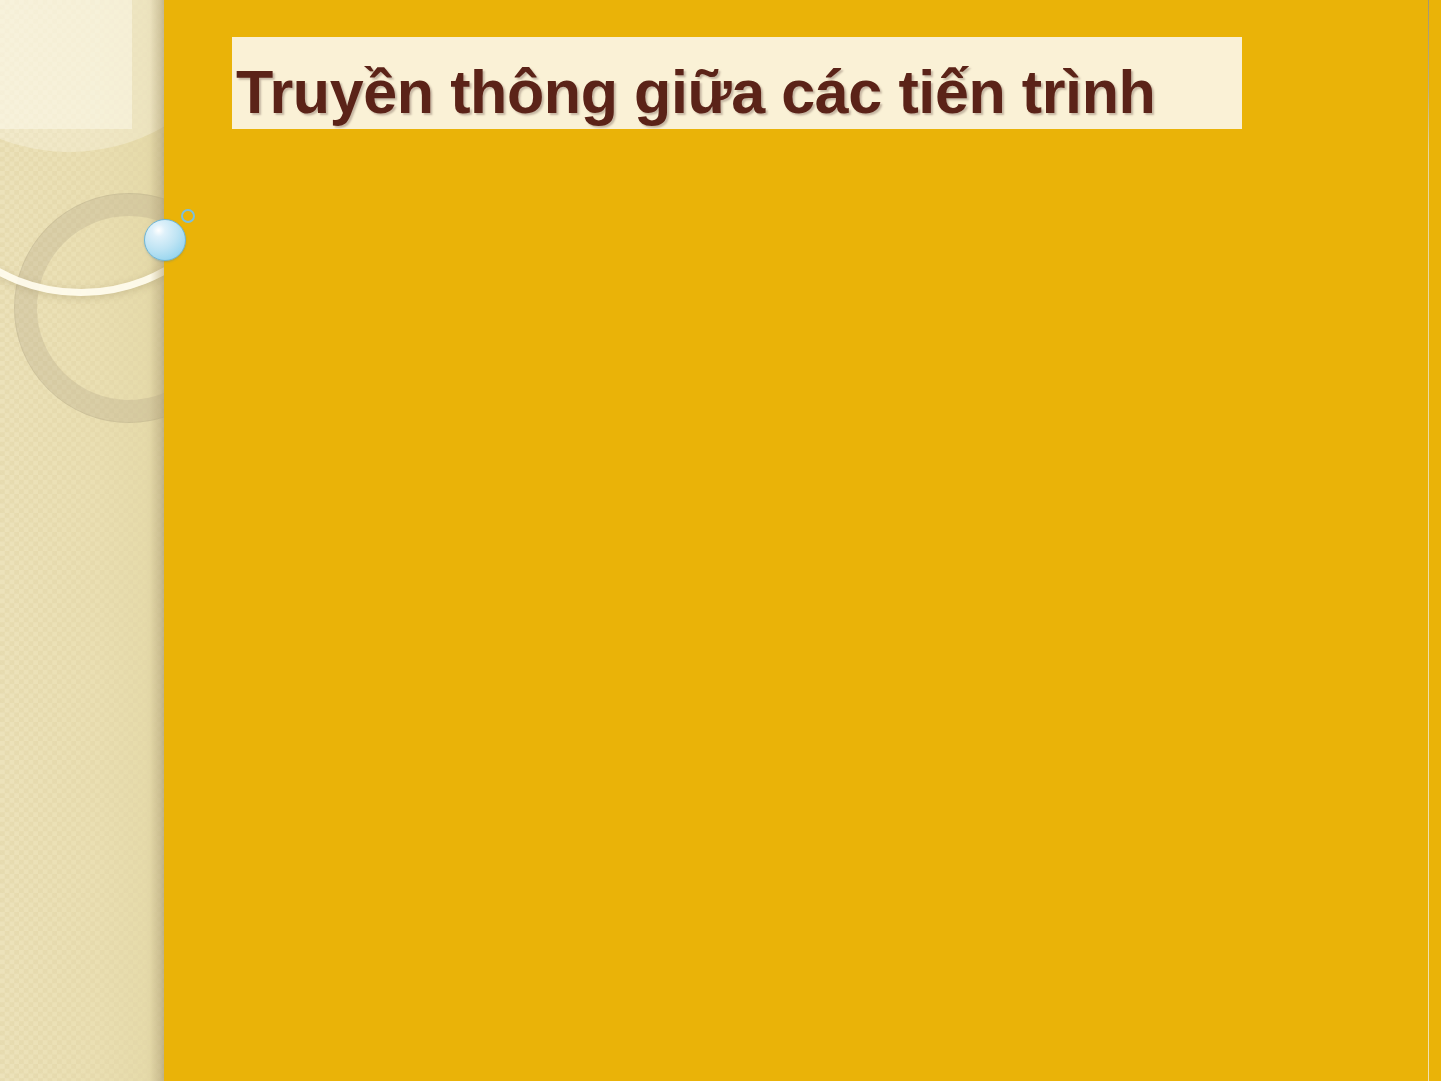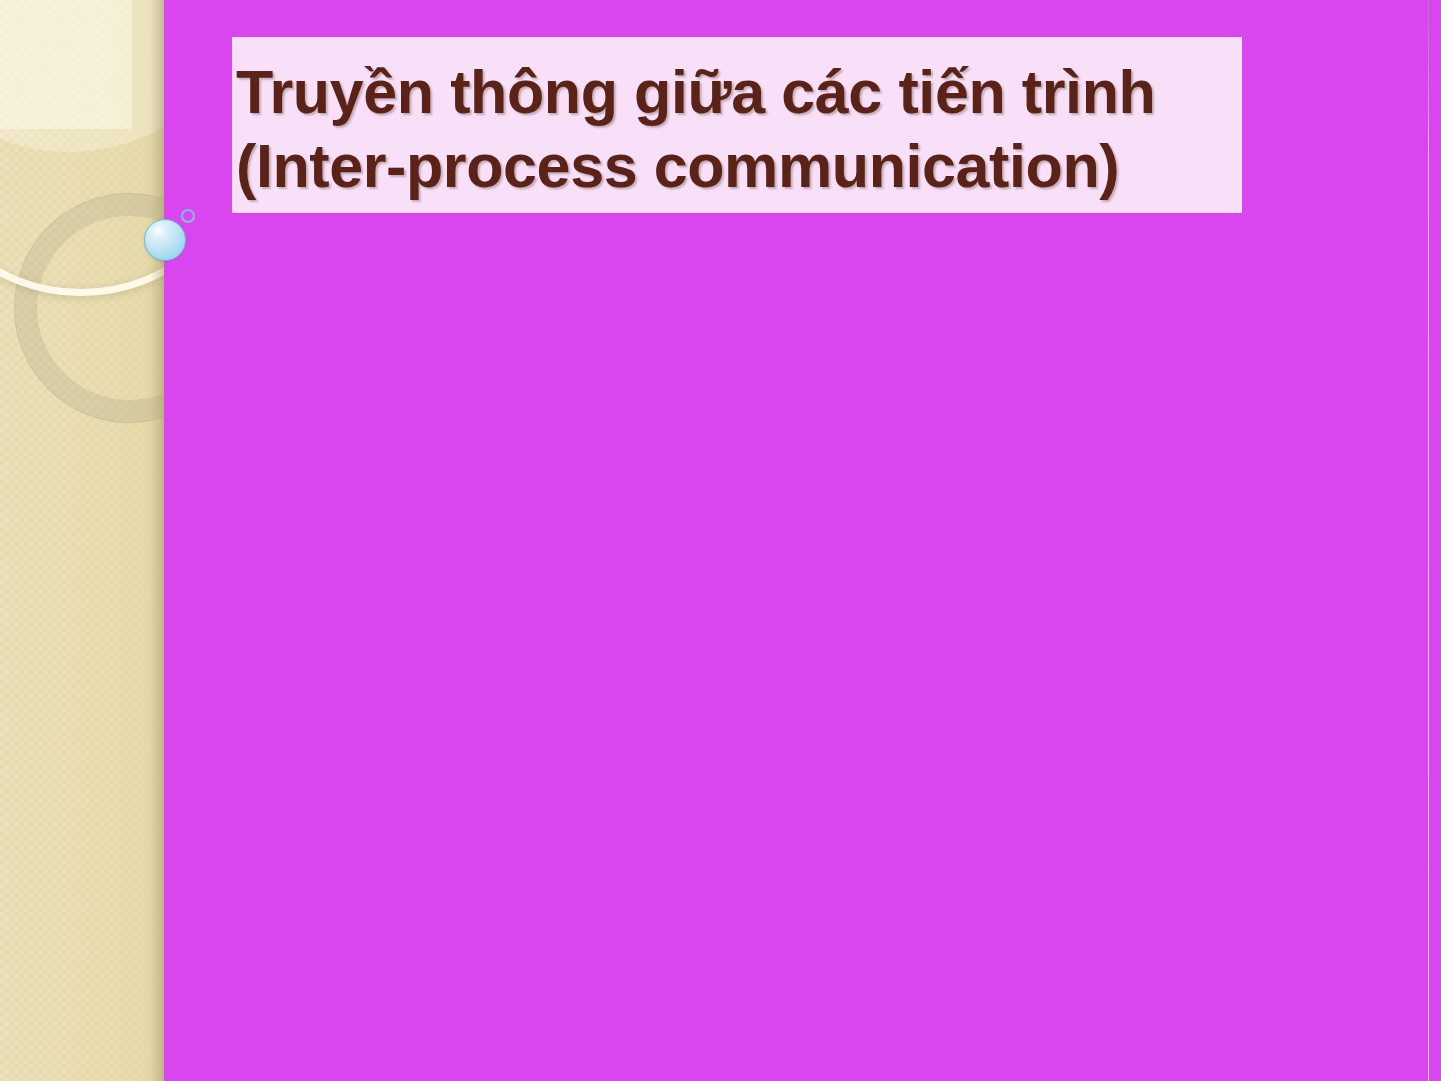--- a/index.html
+++ b/index.html
@@ -11,21 +11,21 @@
     width: 1441px;
     height: 1081px;
     overflow: hidden;
     font-family: "Liberation Sans", sans-serif;
   }
 
   #slide {
     position: relative;
     width: 1441px;
     height: 1081px;
-    background: #d946ef;
+    background: #eab308;
     overflow: hidden;
   }
 
   
   #slide-right-rule {
     position: absolute;
     top: 0;
     left: 1428px;
     width: 1px;
     height: 1081px;
@@ -190,20 +190,19 @@
     <div id="sidebar-taupe-ring-2"></div>
     <div id="sidebar-cream-ring"></div>
     <div id="sidebar-edge-shade"></div>
   </div>
 
   <div id="bubble-large"></div>
   <div id="bubble-small"></div>
 
   <div id="title-block">
     <div class="title-line" id="title-line-1">Truyền thông giữa các tiến trình</div>
-    <div class="title-line" id="title-line-2">(Inter-process communication)</div>
   </div>
 
   <div id="body-area"></div>
 
   <div id="slide-right-rule"></div>
 
 </div>
 
 </body></html>

